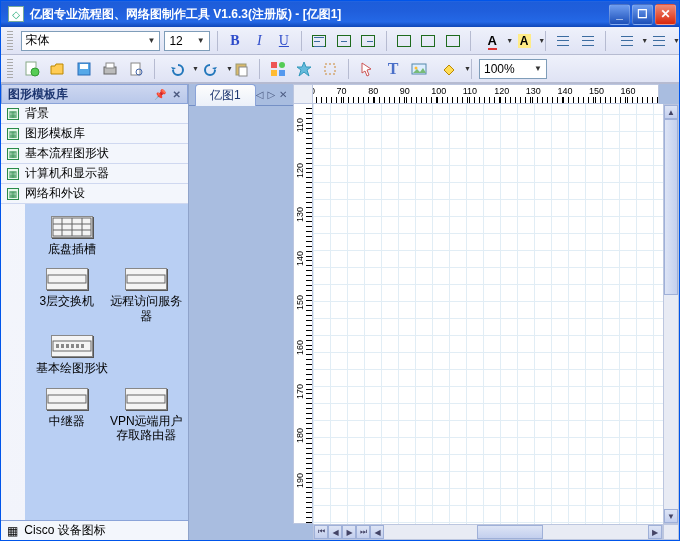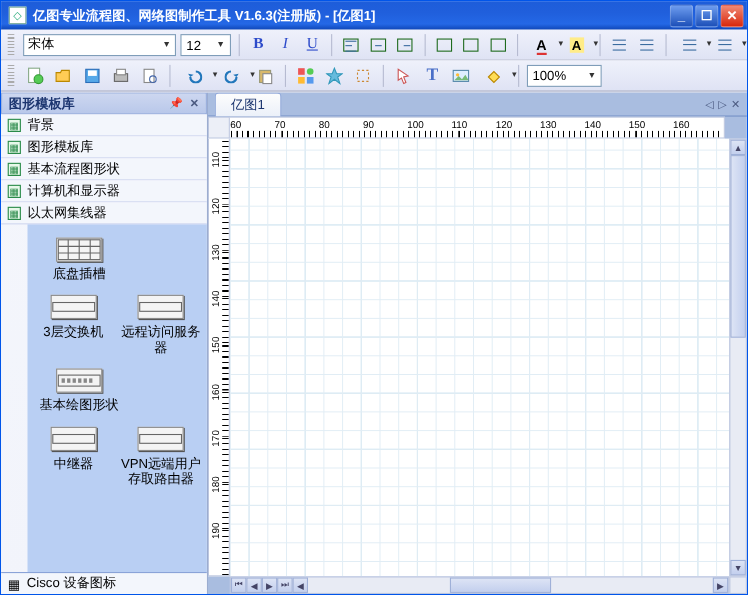--- a/index.html
+++ b/index.html
@@ -38,21 +38,21 @@
 .sidehdr { height:20px; background:linear-gradient(#cdd7f0,#b9c8ea); border:1px solid #8aa3d8; display:flex; align-items:center; padding:0 6px; font-weight:bold; color:#1d3670; justify-content:space-between; }
 .sidehdr .hbtns { display:flex; gap:6px; font-size:10px; color:#4b5a80; }
 .catlist .cat { height:20px; display:flex; align-items:center; padding:0 6px; background:#f3f6fc; border-bottom:1px solid #cfd8f0; gap:6px; }
 .cat .cicon{width:12px;height:12px;border:1px solid #2a8a4a;background:#e7f8ea;display:flex;align-items:center;justify-content:center;font-size:9px;color:#2a8a4a;}
 .shapesarea { flex:1; background:#b9cff3; overflow:auto; padding:6px 2px;margin-left:24px; }
 .shaperow { display:flex; }
 .shapecell { width:90px; display:flex; flex-direction:column; align-items:center; padding:6px 2px; gap:4px; }
 .shapeic { width:42px; height:22px; background:#f4f4f4; border:1px solid #888; box-shadow:1px 1px 0 #555; display:flex; align-items:center; justify-content:center; }
 .shapelbl { font-size:12px; text-align:center; color:#000; line-height:1.2; }
 .sidefoot { height:20px; display:flex; align-items:center; padding:0 6px; background:#f3f6fc; border-top:1px solid #8aa3d8; gap:6px; }
-.mainarea { flex:1; display:flex; flex-direction:column; background:#a9bde0; overflow:hidden; }
+.mainarea { flex:1; display:flex; flex-direction:row; background:#a9bde0; overflow:hidden; }
 .doctabrow { height:22px; background:#a9bde0; display:flex; align-items:center; padding:0 6px; justify-content:space-between; border-bottom:1px solid #7590c6;}
 .doctab { background:linear-gradient(#fdfdfd,#ebf0f9); border:1px solid #8aa3d8; border-bottom:none; border-radius:4px 4px 0 0; padding:2px 14px; font-size:12px; color:#1d3670; }
 .doctabctl{display:flex;gap:4px;font-size:10px;color:#4b5a80;}
 .rulerwrap { position:relative; display:flex; flex:1; overflow:hidden; }
 .corner { width:20px; height:20px; background:#eceff7; border:1px solid #bcc6df; position:absolute; left:0; top:0; }
 .hruler { position:absolute; left:20px; right:20px; top:0; height:20px; background:#fff; border:1px solid #bcc6df; border-left:none; overflow:hidden; font-family:Arial; font-size:9px;color:#000; }
 .hruler .ticks{position:absolute;left:-34px;right:0;top:0;bottom:0;display:flex;}
 .hruler .tseg { width:51px; position:relative; }
 .hruler .tseg::before{content:"";position:absolute;left:0;bottom:0;width:100%;height:6px;background:repeating-linear-gradient(90deg,#000,#000 1px,transparent 1px,transparent 5px);}
 .hruler .tnum { position:absolute; left:-6px; top:1px; }
@@ -321,21 +321,21 @@
         <div class="cat">
             <span class="cicon">▦</span>
             <span>基本流程图形状</span>
           </div>
         <div class="cat">
             <span class="cicon">▦</span>
             <span>计算机和显示器</span>
           </div>
         <div class="cat">
             <span class="cicon">▦</span>
-            <span>以太网集线器</span>
+            <span>网络和外设</span>
           </div>
       </div>
       <div class="shapesarea" id="shapesarea">
           <div class="shaperow">
             <div class="shapecell">
               <div class="shapeic">
                 <svg width="40" height="20">
                   <rect x="1" y="1" width="38" height="18" fill="#f4f4f4" stroke="#666"></rect>
                   <line x1="1" y1="7" x2="39" y2="7" stroke="#666"></line>
                   <line x1="1" y1="13" x2="39" y2="13" stroke="#666"></line>

